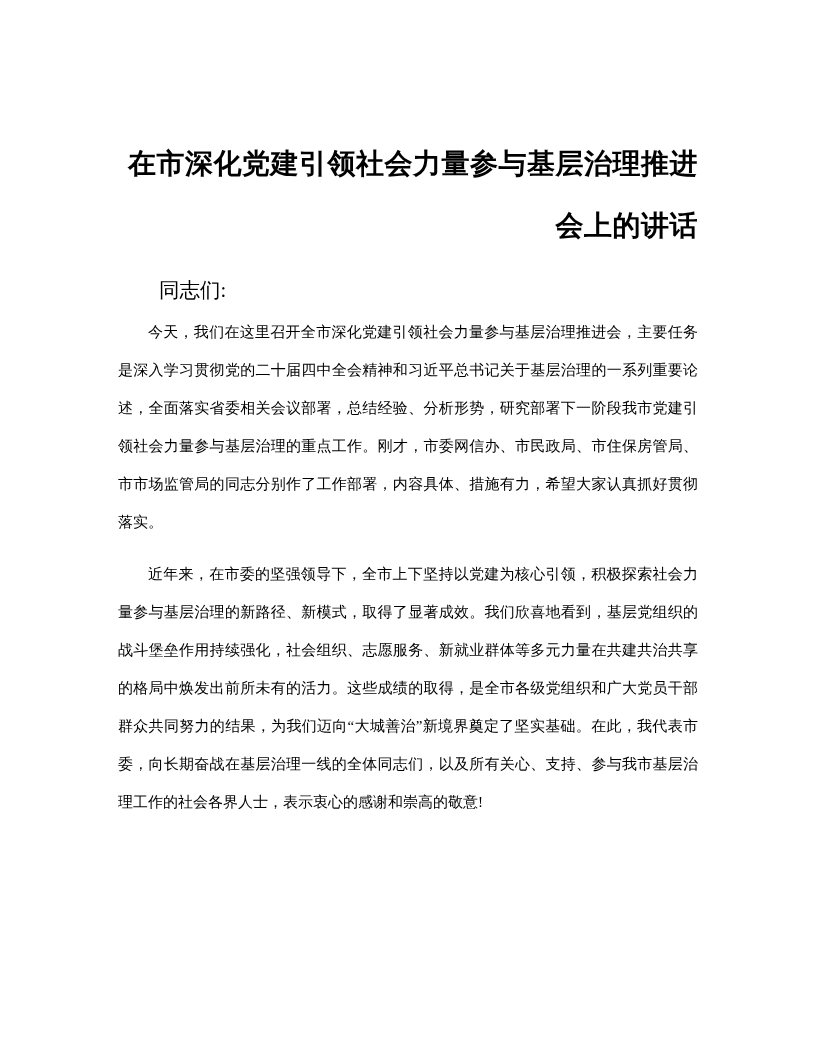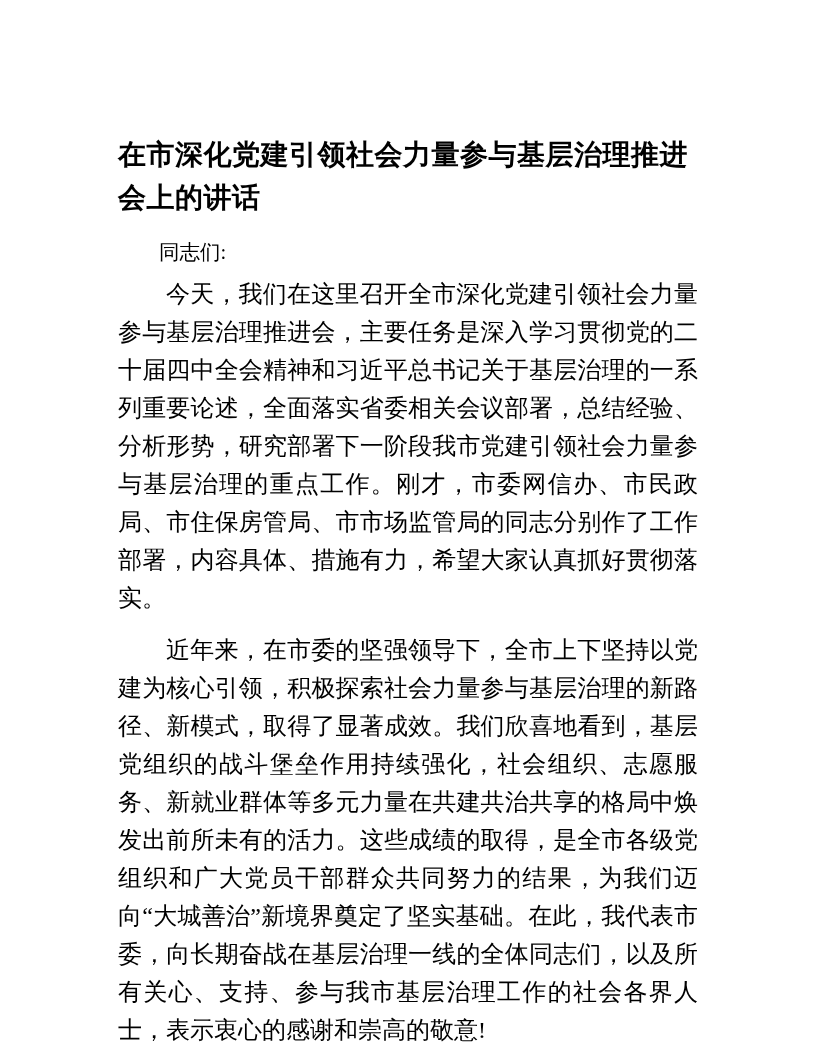--- a/index.html
+++ b/index.html
@@ -16,37 +16,37 @@
       box-sizing: border-box;
       padding: 133px 118px 40px 118px;
       overflow: hidden;
       color: #000000;
     }
     .doc-title {
       margin: 0 0 14px 0;
       font-family: Liberation Serif, serif;
       font-weight: 700;
       font-size: 28px;
-      line-height: 43px;
-      text-align: left;
+      line-height: 62px;
+      text-align: right;
       color: #000000;
       letter-spacing: 0.5px;
     }
     .salutation {
       margin: 0 0 4px 0;
       font-family: Liberation Serif, serif;
       font-size: 20.5px;
       line-height: 38px;
       text-indent: 2em;
       color: #000000;
     }
     .body-para {
       margin: 0 0 14px 0;
       font-family: "Liberation Serif", "DejaVu Serif", serif;
-      font-size: 24px;
+      font-size: 15px;
       line-height: 38px;
       text-indent: 2em;
       text-align: justify;
       color: #000000;
     }
     .body-para:last-child {
       margin-bottom: 0;
     }
   </style>
 </head>

